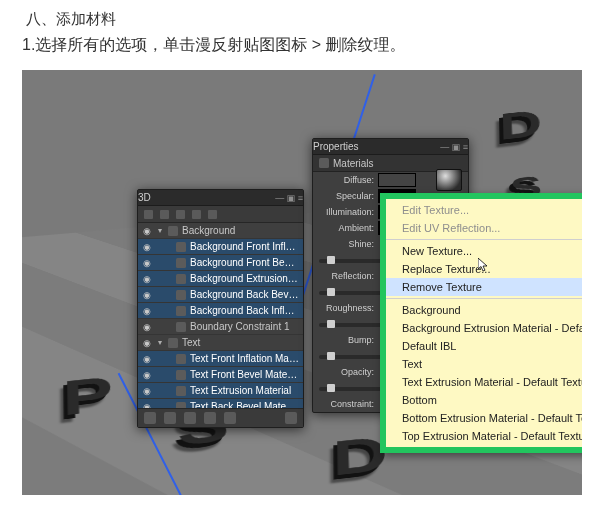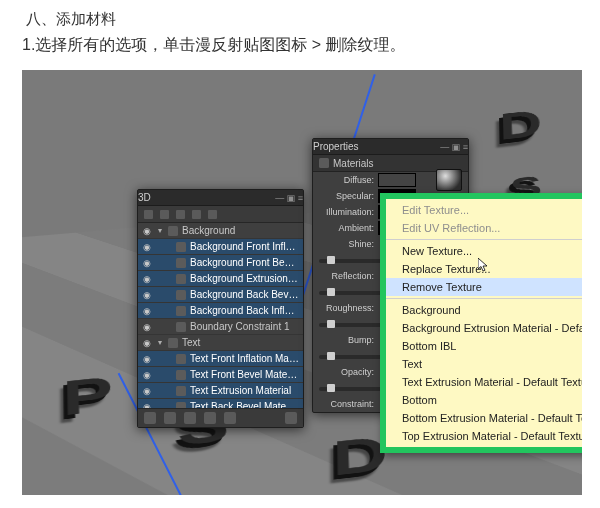--- a/index.html
+++ b/index.html
@@ -236,21 +236,21 @@
   <div class="ctx" id="ctx" style="left:358px;top:123px;width:215px;">
         <div class="item disabled">Edit Texture...</div>
         <div class="item disabled">Edit UV Reflection...</div>
         <div class="grp-sep"></div>
         <div class="item">New Texture...</div>
         <div class="item">Replace Texture...</div>
         <div class="item hovered">Remove Texture</div>
         <div class="grp-sep"></div>
         <div class="item">Background</div>
         <div class="item">Background Extrusion Material - Default Texture</div>
-        <div class="item">Bottom IBL</div>
+        <div class="item">Default IBL</div>
         <div class="item">Text</div>
         <div class="item">Text Extrusion Material - Default Texture</div>
         <div class="item">Bottom</div>
         <div class="item">Bottom Extrusion Material - Default Texture</div>
         <div class="item">Top Extrusion Material - Default Texture</div>
       </div>
 
   <div class="cursor" style="left:456px;top:188px;">
     <svg viewBox="0 0 11 15">
           <path d="M0 0 L0 11 L3 8.5 L5 13 L7 12.2 L5 8 L9 8 Z" fill="#fff" stroke="#000" stroke-width="0.8"></path>

